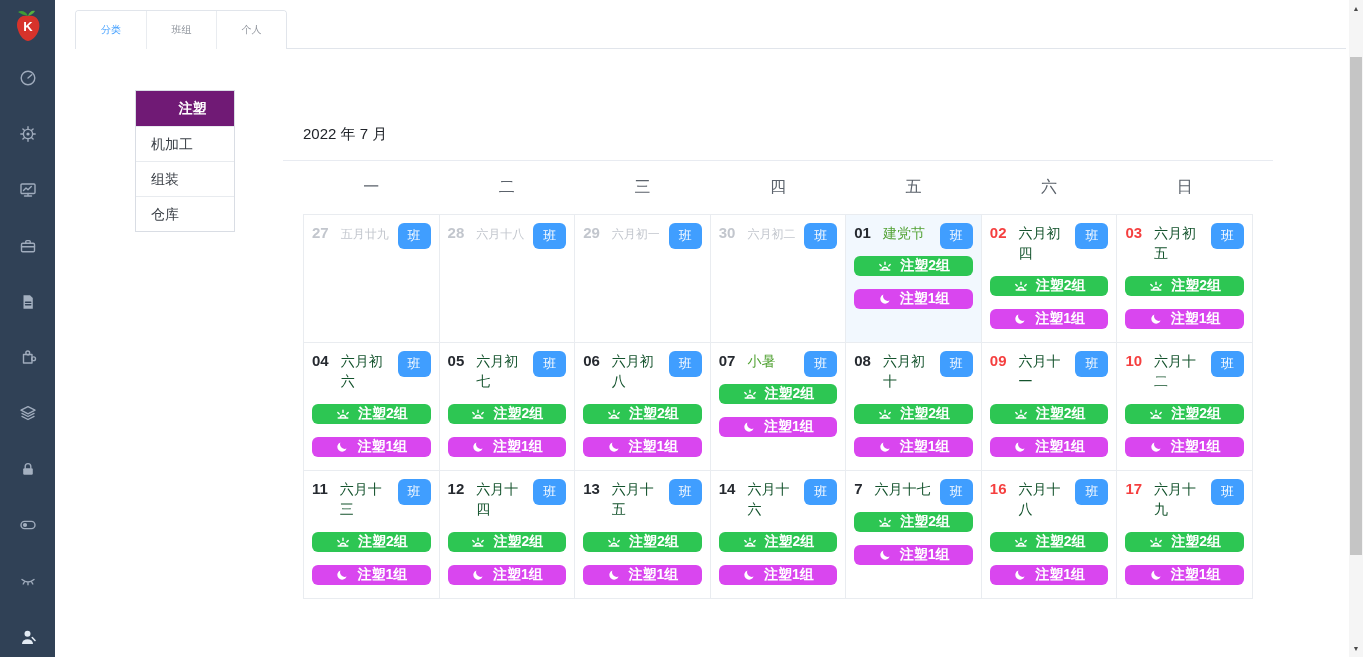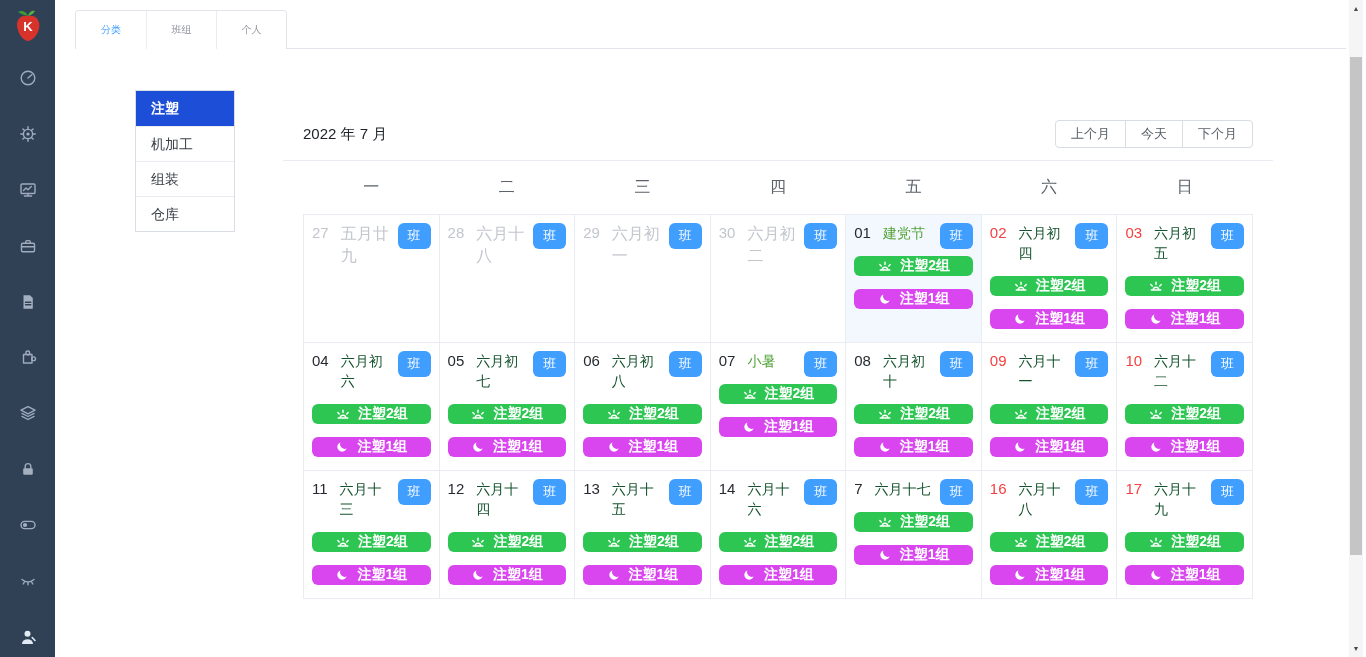--- a/index.html
+++ b/index.html
@@ -26,21 +26,21 @@
     border-left:1px solid #e9ecf0; cursor:pointer; background:#fff; }
   .tab:first-child { border-left:none; }
   .tab.active { color:#409EFF; font-weight:400; }
 
   
   .category-panel { position:absolute; left:135px; top:90px; width:100px;
     border:1px solid #d9dde4; background:#fff; }
   .cat-item { height:35px; line-height:35px; padding-left:15px; font-size:14px; color:#3a3f46;
     border-top:1px solid #e8ebef; cursor:pointer; }
   .cat-item:first-child { border-top:none; }
-  .cat-item.active { background:#1d4ed8; color:#fff; font-weight:700; }
+  .cat-item.active { background:#701a75; color:#fff; font-weight:700;text-align:center; }
 
   
   .calendar { position:absolute; left:283px; top:108px; width:990px; background:#fff; }
   .cal-header { display:flex; justify-content:space-between; align-items:center;
     padding:12px 20px; border-bottom:1px solid #e8ebf1; }
   .cal-title { font-size:15px; color:#20242a; line-height:28px; }
   .btn-group { display:flex; }
   .nav-btn { height:28px; padding:0 15px; font-size:13px; color:#5a6068; background:#fff;
     border:1px solid #d8dce3; cursor:pointer; margin-left:-1px; line-height:26px; }
   .nav-btn:first-child { border-radius:4px 0 0 4px; margin-left:0; }
@@ -48,25 +48,25 @@
 
   .cal-body { padding:0 20px; }
   table { width:100%; border-collapse:collapse; table-layout:fixed; }
   thead th { height:53px; font-weight:400; font-size:16px; color:#5b626b;
     text-align:center; vertical-align:middle; }
   td.cell { border:1px solid #e9ecf0; height:128px; vertical-align:top; padding:8px;
     position:relative; background:#fff; cursor:pointer; }
   td.cell.selected { background:#f2f8fe; }
 
   .cell-top { display:flex; align-items:flex-start; padding-right:38px; }
-  .day-num { font-size:15px; color:#262a30; margin-right:12px; line-height:20px; }
+  .day-num { font-size:15px; color:#262a30; margin-right:12px; line-height:20px;font-weight:bold; }
   .day-num.weekend { color:#f53f3f; }
   .day-num.prev { color:#c2c6cd; }
   .lunar { font-size:14px; color:#14532d; line-height:20px; }
-  .lunar.prev { color:#c2c6cd; font-size:16px; line-height:22px; max-width:52px; }
+  .lunar.prev { color:#c2c6cd; font-size:12px; line-height:22px; max-width:52px; }
   .lunar.festival { color:#52a234; }
   .badge { position:absolute; top:8px; right:8px; width:33px; height:26px; background:#409EFF;
     border-radius:6px; color:#fff; font-size:13px; text-align:center; line-height:26px; cursor:pointer; }
 
   .shift { margin-top:13px; height:20px; border-radius:6px; width:100%; display:flex;
     align-items:center; justify-content:center; gap:7px; color:#fff; font-size:14px;
     font-weight:700; cursor:pointer; border:none; }
   .shift.day { background:#2dc653; }
   .shift.night { background:#d946ef; }
   .shift svg { stroke:#fff; fill:none; stroke-width:1.8; stroke-linecap:round; stroke-linejoin:round; }
@@ -172,25 +172,20 @@
 <div class="category-panel">
     <div class="cat-item active">注塑</div>
     <div class="cat-item">机加工</div>
     <div class="cat-item">组装</div>
     <div class="cat-item">仓库</div>
   </div>
 
 <div class="calendar">
   <div class="cal-header">
     <div class="cal-title">2022 年 7 月</div>
-    <div class="btn-group">
-        <button class="nav-btn">上个月</button>
-        <button class="nav-btn">今天</button>
-        <button class="nav-btn">下个月</button>
-      </div>
   </div>
   <div class="cal-body">
     <table>
       <thead>
           <tr>
             <th>一</th>
             <th>二</th>
             <th>三</th>
             <th>四</th>
             <th>五</th>

